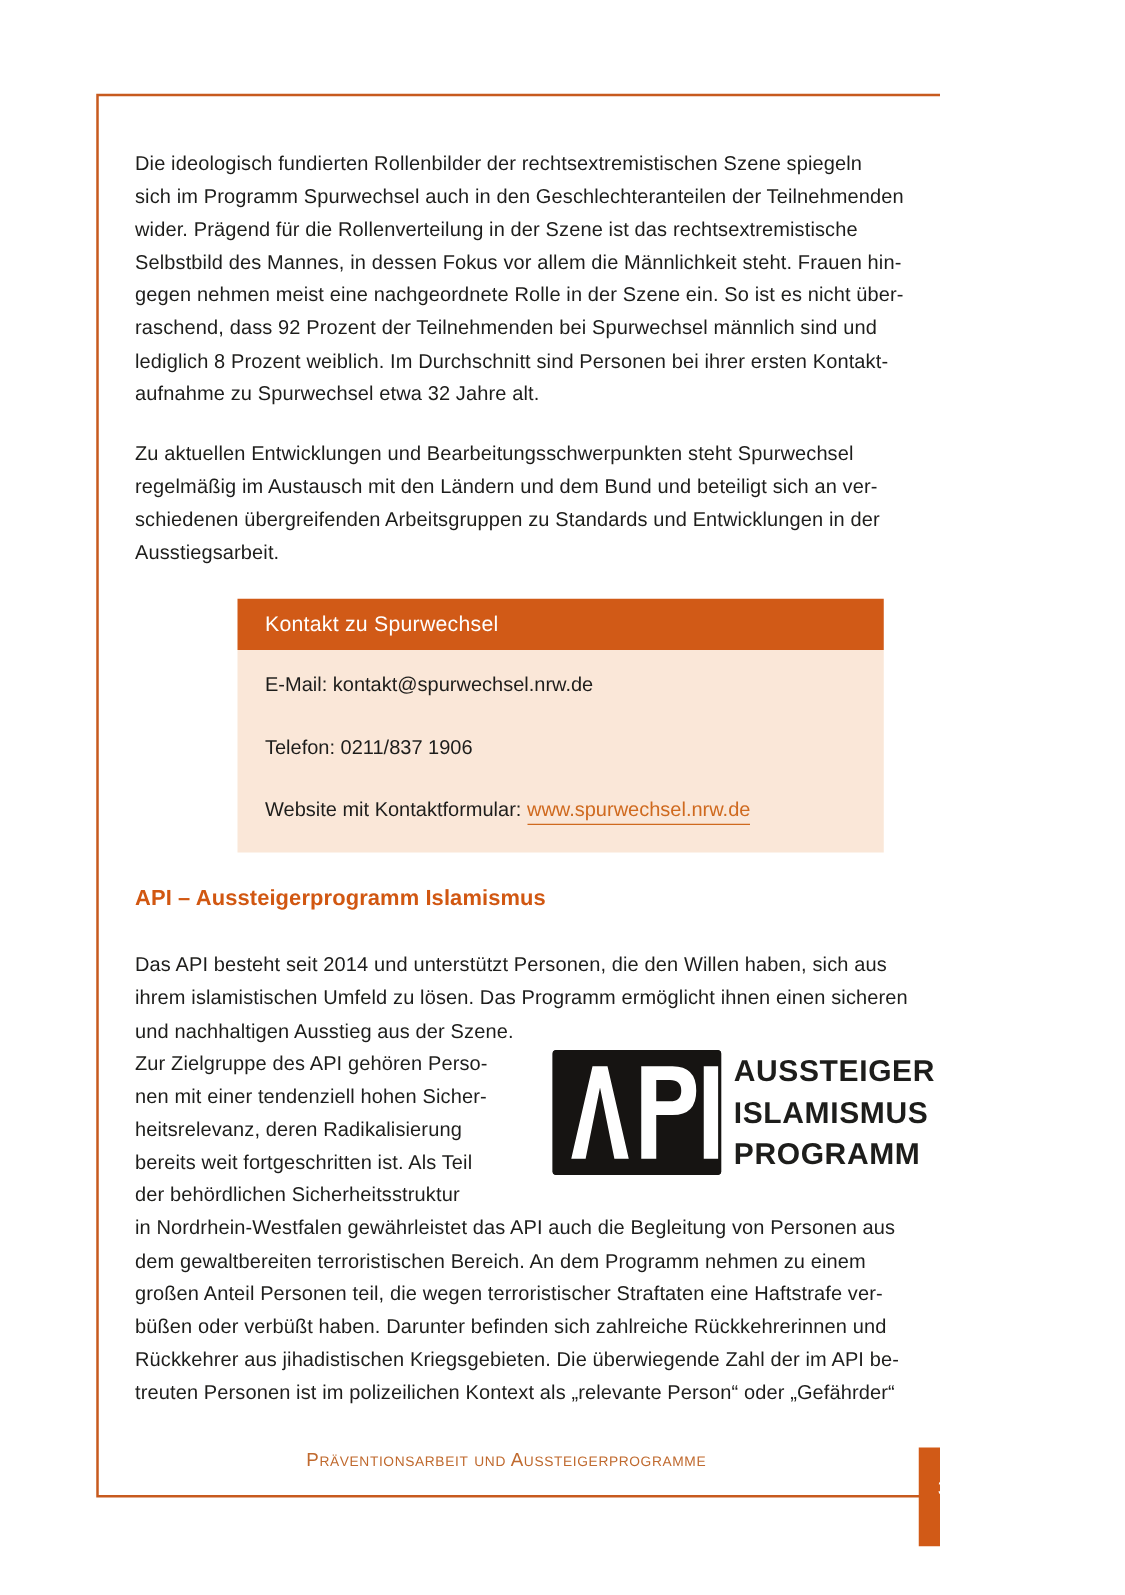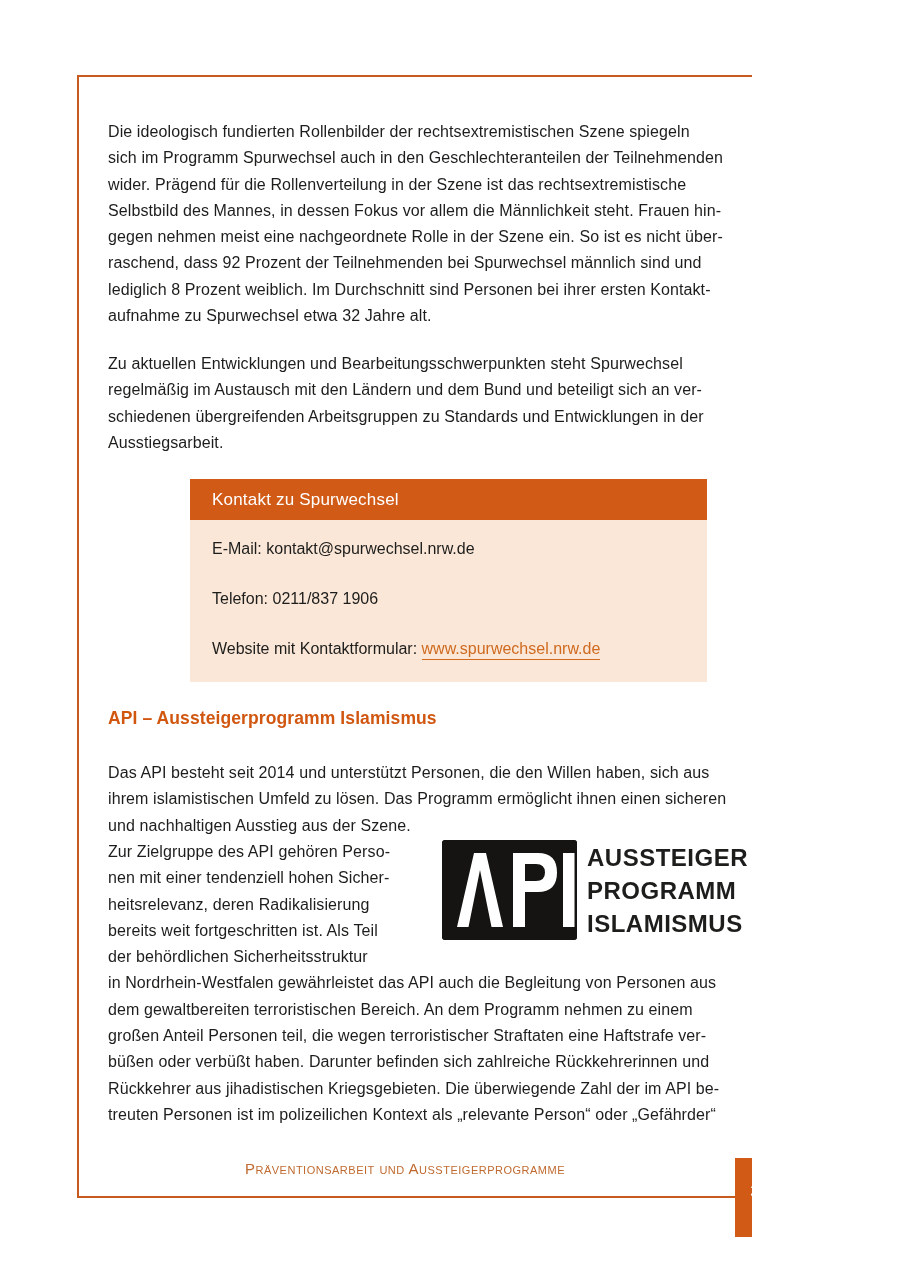--- a/index.html
+++ b/index.html
@@ -120,22 +120,22 @@
     <div class="api-logo">
       <svg class="logo-box" viewBox="0 0 135 100" xmlns="http://www.w3.org/2000/svg">
         <rect x="0" y="0" width="135" height="100" rx="3" fill="#161412"></rect>
         <path fill="#ffffff" d="M15 87 L32 13 H44 L61 87 H49.5 L38 30 L26.5 87 Z"></path>
         <path fill="#ffffff" fill-rule="evenodd" d="M71 13 H96 Q115 13 115 32.5 Q115 52 96 52 H83 V87 H71 Z
                  M83 24 V41 H94 Q103 41 103 32.5 Q103 24 94 24 Z"></path>
         <rect x="121" y="13" width="11.5" height="74" fill="#ffffff"></rect>
       </svg>
       <div class="logo-text">
         <div class="logo-text-line"><span>AUSSTEIGER</span><span class="sliver"></span></div>
+        <div class="logo-text-line">ISLAMISMUS</div>
         <div class="logo-text-line">PROGRAMM</div>
-        <div class="logo-text-line">ISLAMISMUS</div>
       </div>
     </div>
   </div>
 
   <div class="footer-caption">Präventionsarbeit und Aussteigerprogramme</div>
 
   <div class="page-number-box">365</div>
 
   <div class="report-title">Verfassungsschutzbericht des Landes Nordrhein-Westfalen 2020</div>
 

